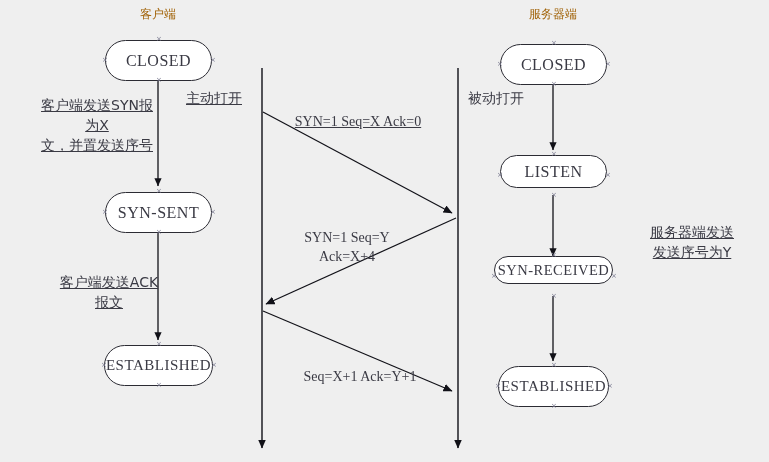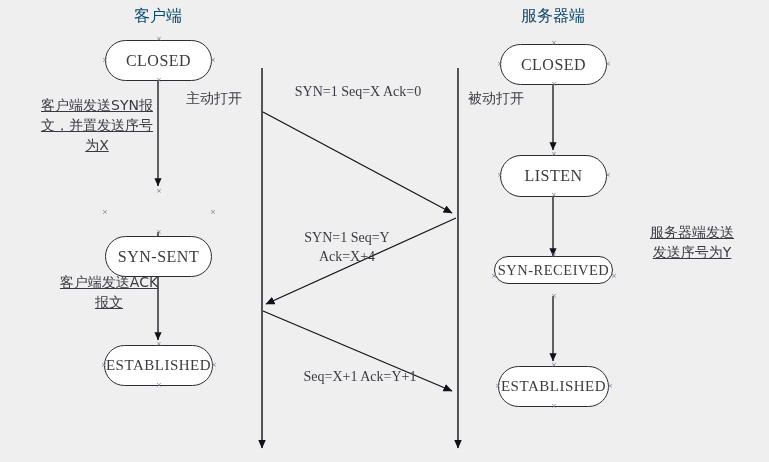--- a/index.html
+++ b/index.html
@@ -36,23 +36,23 @@
     display: flex;
     align-items: center;
     justify-content: center;
     color: #3a3a44;
     font-family: "Liberation Serif", "DejaVu Serif", serif;
     letter-spacing: 0.5px;
     white-space: nowrap;
   }
   .col-title {
     position: absolute;
-    color: #0c4a6e;
+    color: #a16207;
     font-family: "DejaVu Sans", "Liberation Sans", sans-serif;
-    font-size: 16px;
+    font-size: 12px;
     white-space: nowrap;
     text-align: center;
   }
   .note {
     position: absolute;
     color: #3a3a44;
     font-family: "DejaVu Sans", "Liberation Sans", sans-serif;
     font-size: 14px;
     line-height: 20px;
     text-align: center;
@@ -142,48 +142,48 @@
 
     <g>
       <line x1="263" y1="311" x2="452" y2="391" stroke="#111118" stroke-width="1.2" marker-end="url(#arrowBlack)"></line>
     </g>
   </svg>
 
   <div class="col-title" style="left:108px; top:6px; width:100px;">客户端</div>
   <div class="col-title" style="left:503px; top:6px; width:100px;">服务器端</div>
 
   <div class="state-box" style="left:105px; top:40px; width:107px; height:41px; font-size:16px;">CLOSED</div>
-  <div class="state-box" style="left:105px; top:192px; width:107px; height:41px; font-size:16px;margin-top:44px;">SYN-SENT</div>
+  <div class="state-box" style="left:105px; top:192px; width:107px; height:41px; font-size:16px;">SYN-SENT</div>
   <div class="state-box" style="left:104px; top:345px; width:109px; height:41px; font-size:15px;">ESTABLISHED</div>
 
   <div class="state-box" style="left:500px; top:44px; width:107px; height:41px; font-size:16px;">CLOSED</div>
-  <div class="state-box" style="left:500px; top:155px; width:107px; height:42px; font-size:16px;">LISTEN</div>
+  <div class="state-box" style="left:500px; top:155px; width:107px; height:33px; font-size:16px;">LISTEN</div>
   <div class="state-box" style="left:494px; top:256px; width:119px; height:28px; font-size:14.5px;">SYN-RECEIVED</div>
   <div class="state-box" style="left:498px; top:366px; width:111px; height:41px; font-size:15px;">ESTABLISHED</div>
 
-  <div class="lifeline-label" style="left:186px; top:90px;">主动打开</div>
+  <div class="lifeline-label" style="left:186px; top:90px;text-decoration:underline;">主动打开</div>
   <div class="lifeline-label" style="left:468px; top:90px;">被动打开</div>
 
   <div class="note note-left" style="left:2px; top:95px; width:190px;">
     <div>客户端发送SYN报</div>
+    <div>为X</div>
     <div>文，并置发送序号</div>
-    <div>为X</div>
   </div>
 
   <div class="note note-left" style="left:18px; top:272px; width:182px;text-align:center;">
     <div>客户端发送ACK</div>
     <div>报文</div>
   </div>
 
   <div class="note" style="left:616px; top:222px; width:152px;">
     <div>服务器端发送</div>
     <div>发送序号为Y</div>
   </div>
 
-  <div class="edge-label" style="left:278px; top:82px; width:160px;">
+  <div class="edge-label" style="left:278px; top:112px; width:160px;text-decoration:underline;">
     <div>SYN=1  Seq=X  Ack=0</div>
   </div>
 
   <div class="edge-label" style="left:272px; top:228px; width:150px;">
     <div>SYN=1  Seq=Y</div>
     <div>Ack=X+4</div>
   </div>
 
   <div class="edge-label" style="left:280px; top:367px; width:160px;">
     <div>Seq=X+1  Ack=Y+1</div>

